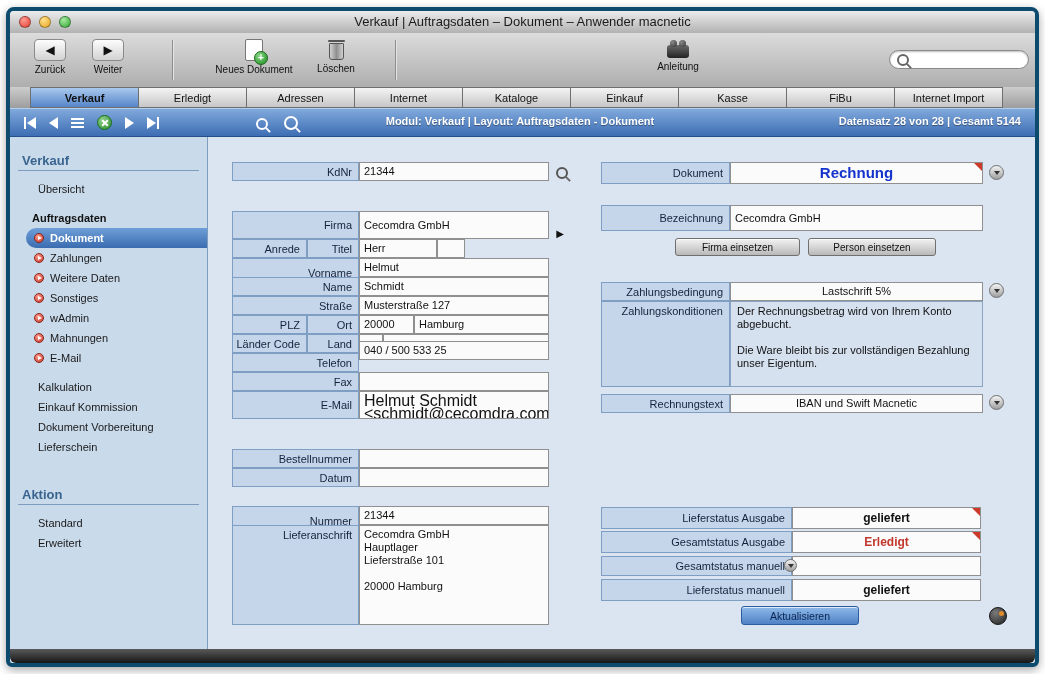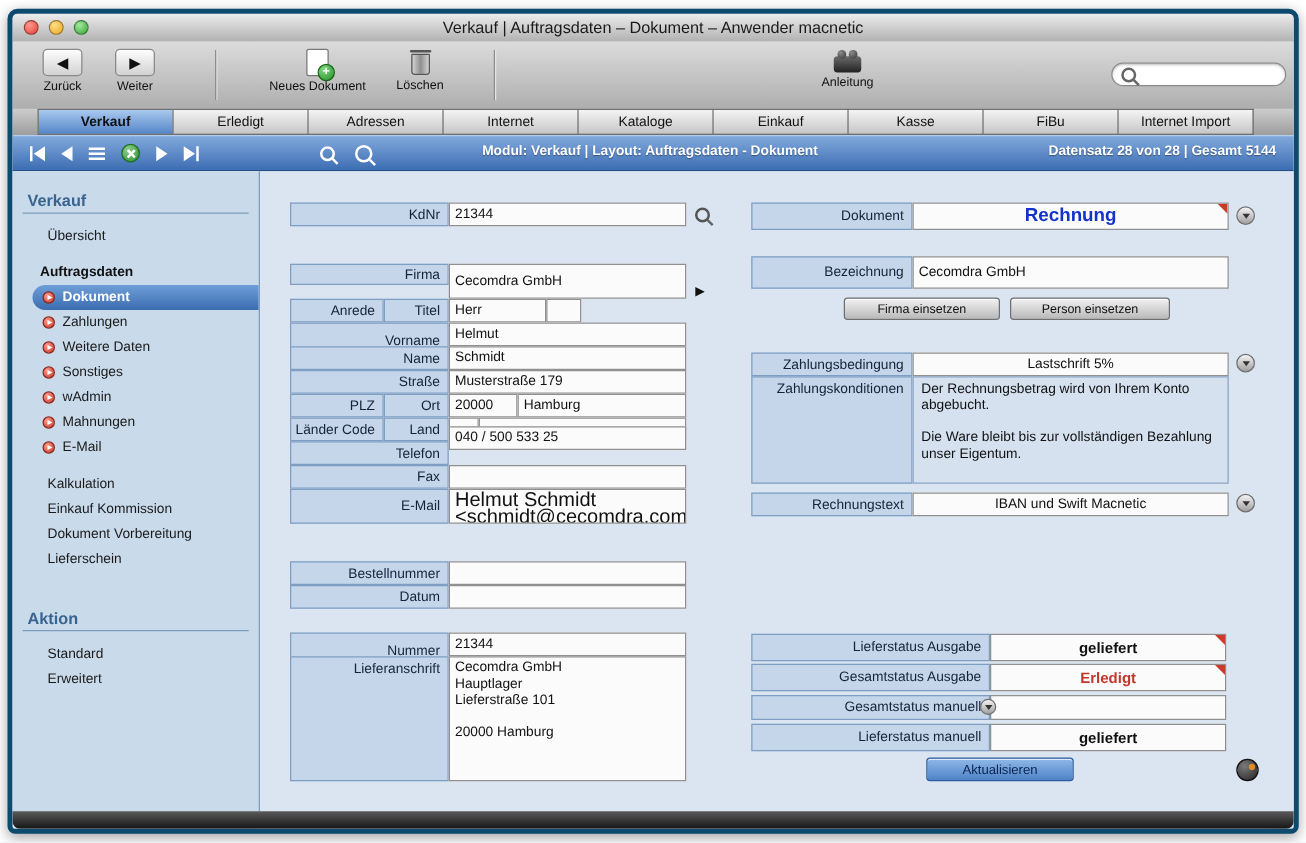--- a/index.html
+++ b/index.html
@@ -223,37 +223,37 @@
             <span>Erweitert</span>
           </div>
       </div>
 
       <div class="main">
 
         <div class="lbl" style="left:24px;top:25px;width:127px;height:19px;">KdNr</div>
         <div class="fld" style="left:151px;top:25px;width:190px;height:19px;">21344</div>
         <span class="magbtn" style="left:348px;top:28px;"><span class="mag" style="border-color:#555;"></span></span>
 
-        <div class="lbl" style="left:24px;top:74px;width:127px;height:17px;">Firma</div>
+        <div class="lbl" style="left:24px;top:74px;width:127px;height:28px;">Firma</div>
         <div class="fld" style="left:151px;top:74px;width:190px;height:28px;line-height:26px;">Cecomdra GmbH</div>
         <span class="arrowbtn" style="left:345px;top:89px;">▶</span>
 
         <div class="lbl" style="left:24px;top:102px;width:75px;height:19px;">Anrede</div>
         <div class="lbl" style="left:99px;top:102px;width:52px;height:19px;">Titel</div>
         <div class="fld" style="left:151px;top:102px;width:78px;height:19px;">Herr</div>
         <div class="fld" style="left:229px;top:102px;width:28px;height:19px;"></div>
 
         <div class="lbl" style="left:24px;top:121px;width:127px;height:30px;padding-left:20px;">Vorname</div>
         <div class="fld" style="left:151px;top:121px;width:190px;height:19px;">Helmut</div>
 
         <div class="lbl" style="left:24px;top:140px;width:127px;height:19px;">Name</div>
         <div class="fld" style="left:151px;top:140px;width:190px;height:19px;">Schmidt</div>
 
         <div class="lbl" style="left:24px;top:159px;width:127px;height:19px;">Straße</div>
-        <div class="fld" style="left:151px;top:159px;width:190px;height:19px;">Musterstraße 179</div>
+        <div class="fld" style="left:151px;top:159px;width:190px;height:19px;">Musterstraße 127</div>
 
         <div class="lbl" style="left:24px;top:178px;width:75px;height:19px;">PLZ</div>
         <div class="lbl" style="left:99px;top:178px;width:52px;height:19px;">Ort</div>
         <div class="fld" style="left:151px;top:178px;width:55px;height:19px;">20000</div>
         <div class="fld" style="left:206px;top:178px;width:135px;height:19px;">Hamburg</div>
 
         <div class="lbl" style="left:24px;top:197px;width:75px;height:19px;">Länder Code</div>
         <div class="lbl" style="left:99px;top:197px;width:52px;height:19px;">Land</div>
         <div class="fld" style="left:151px;top:197px;width:24px;height:19px;"></div>
         <div class="fld" style="left:175px;top:197px;width:166px;height:19px;"></div>

